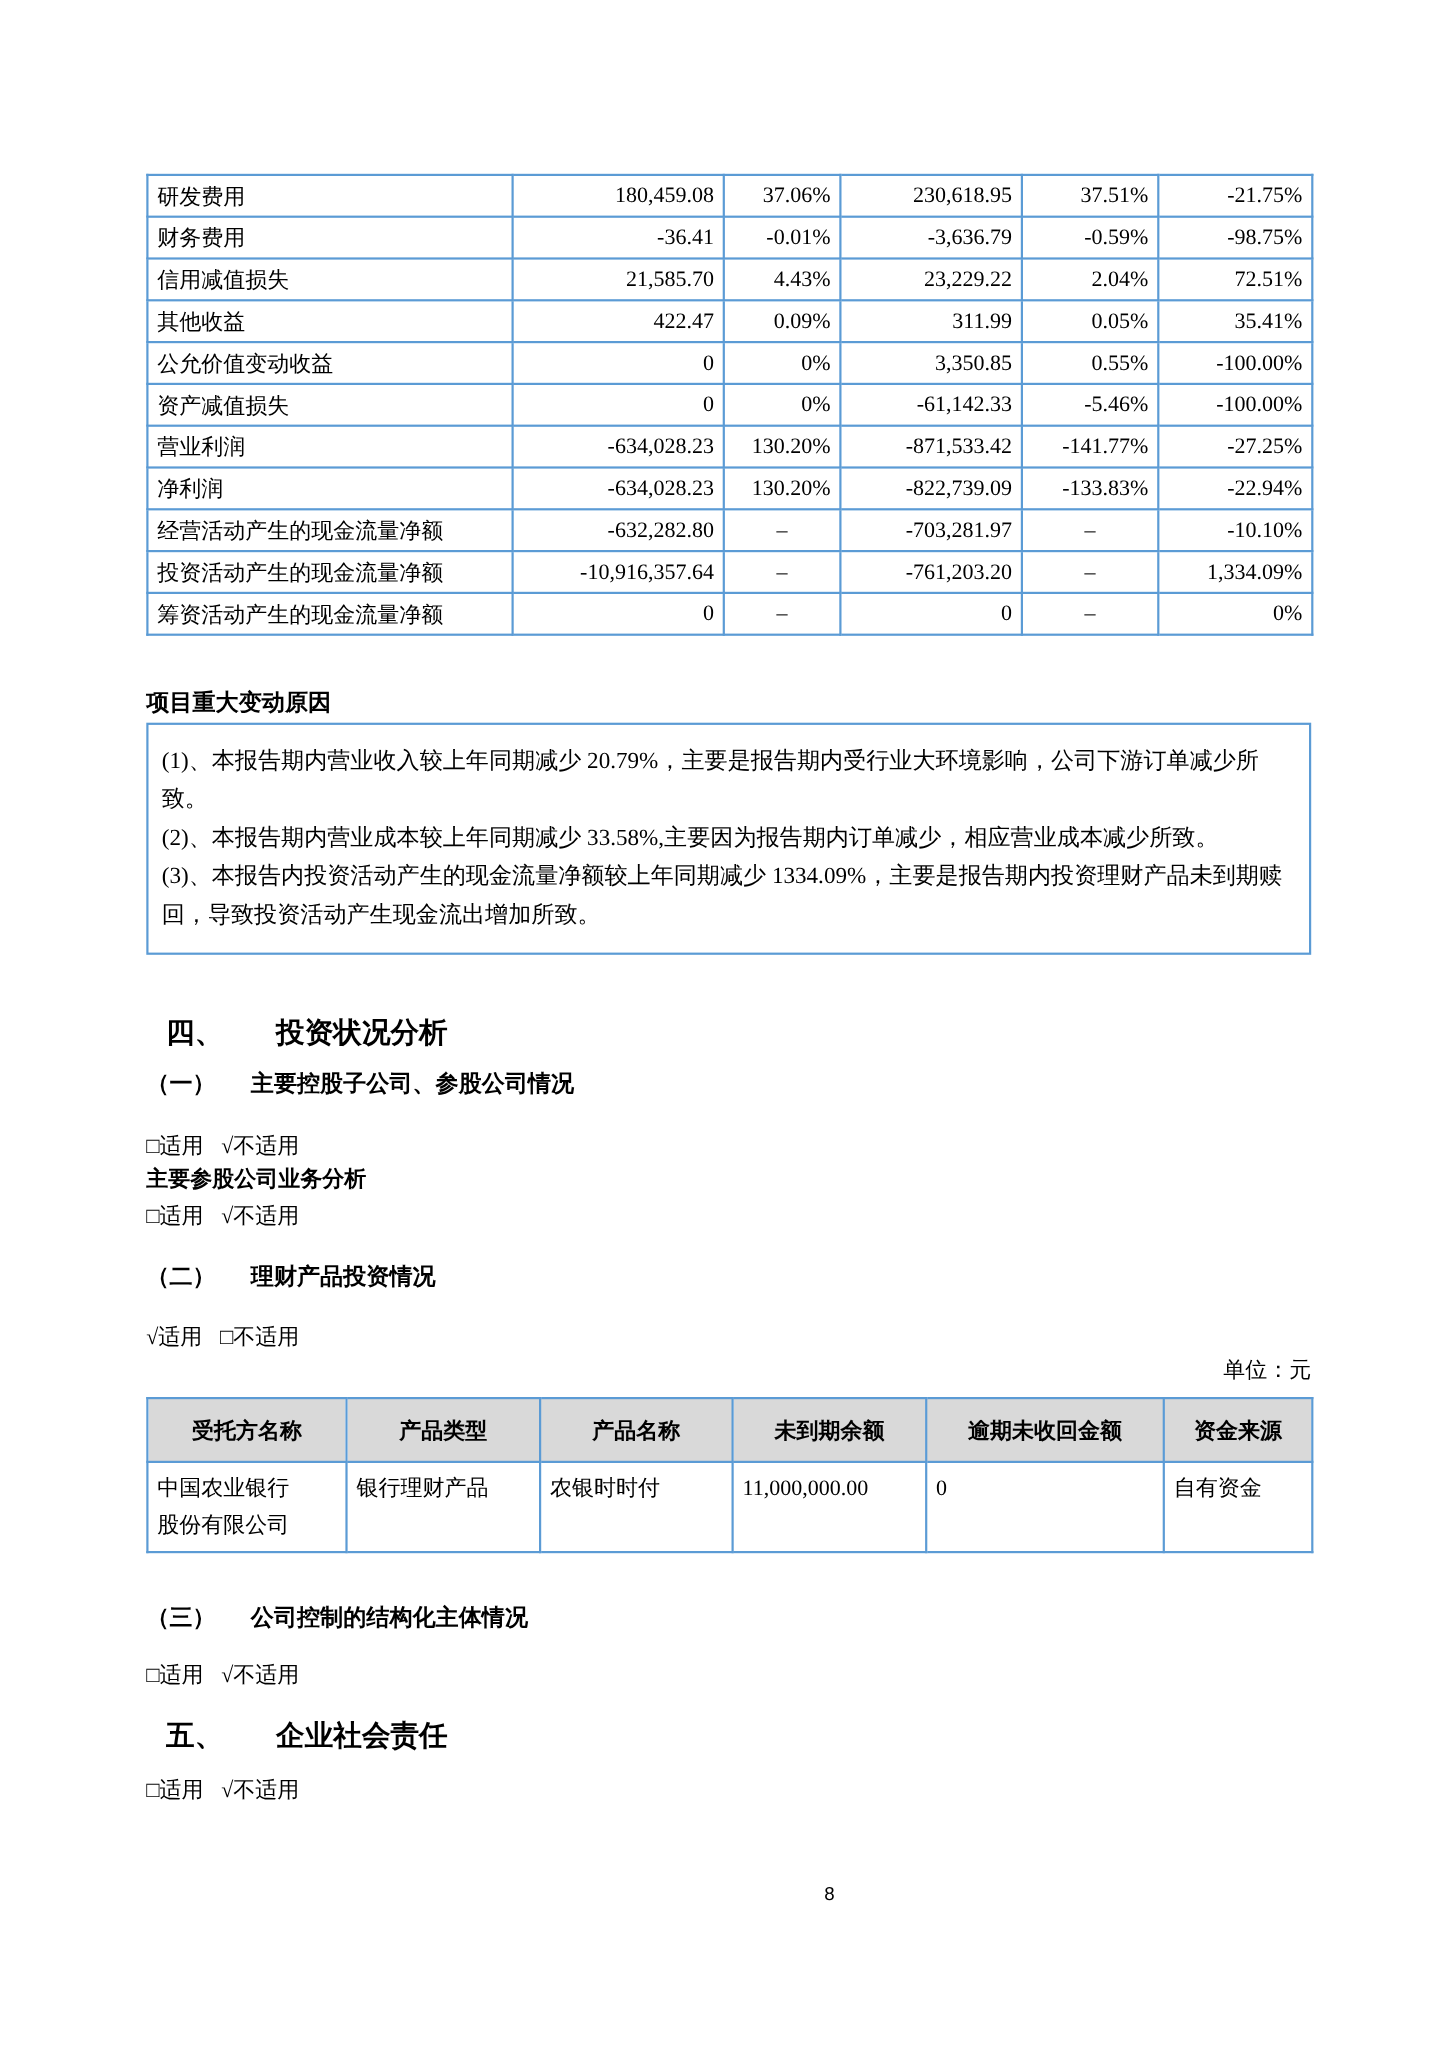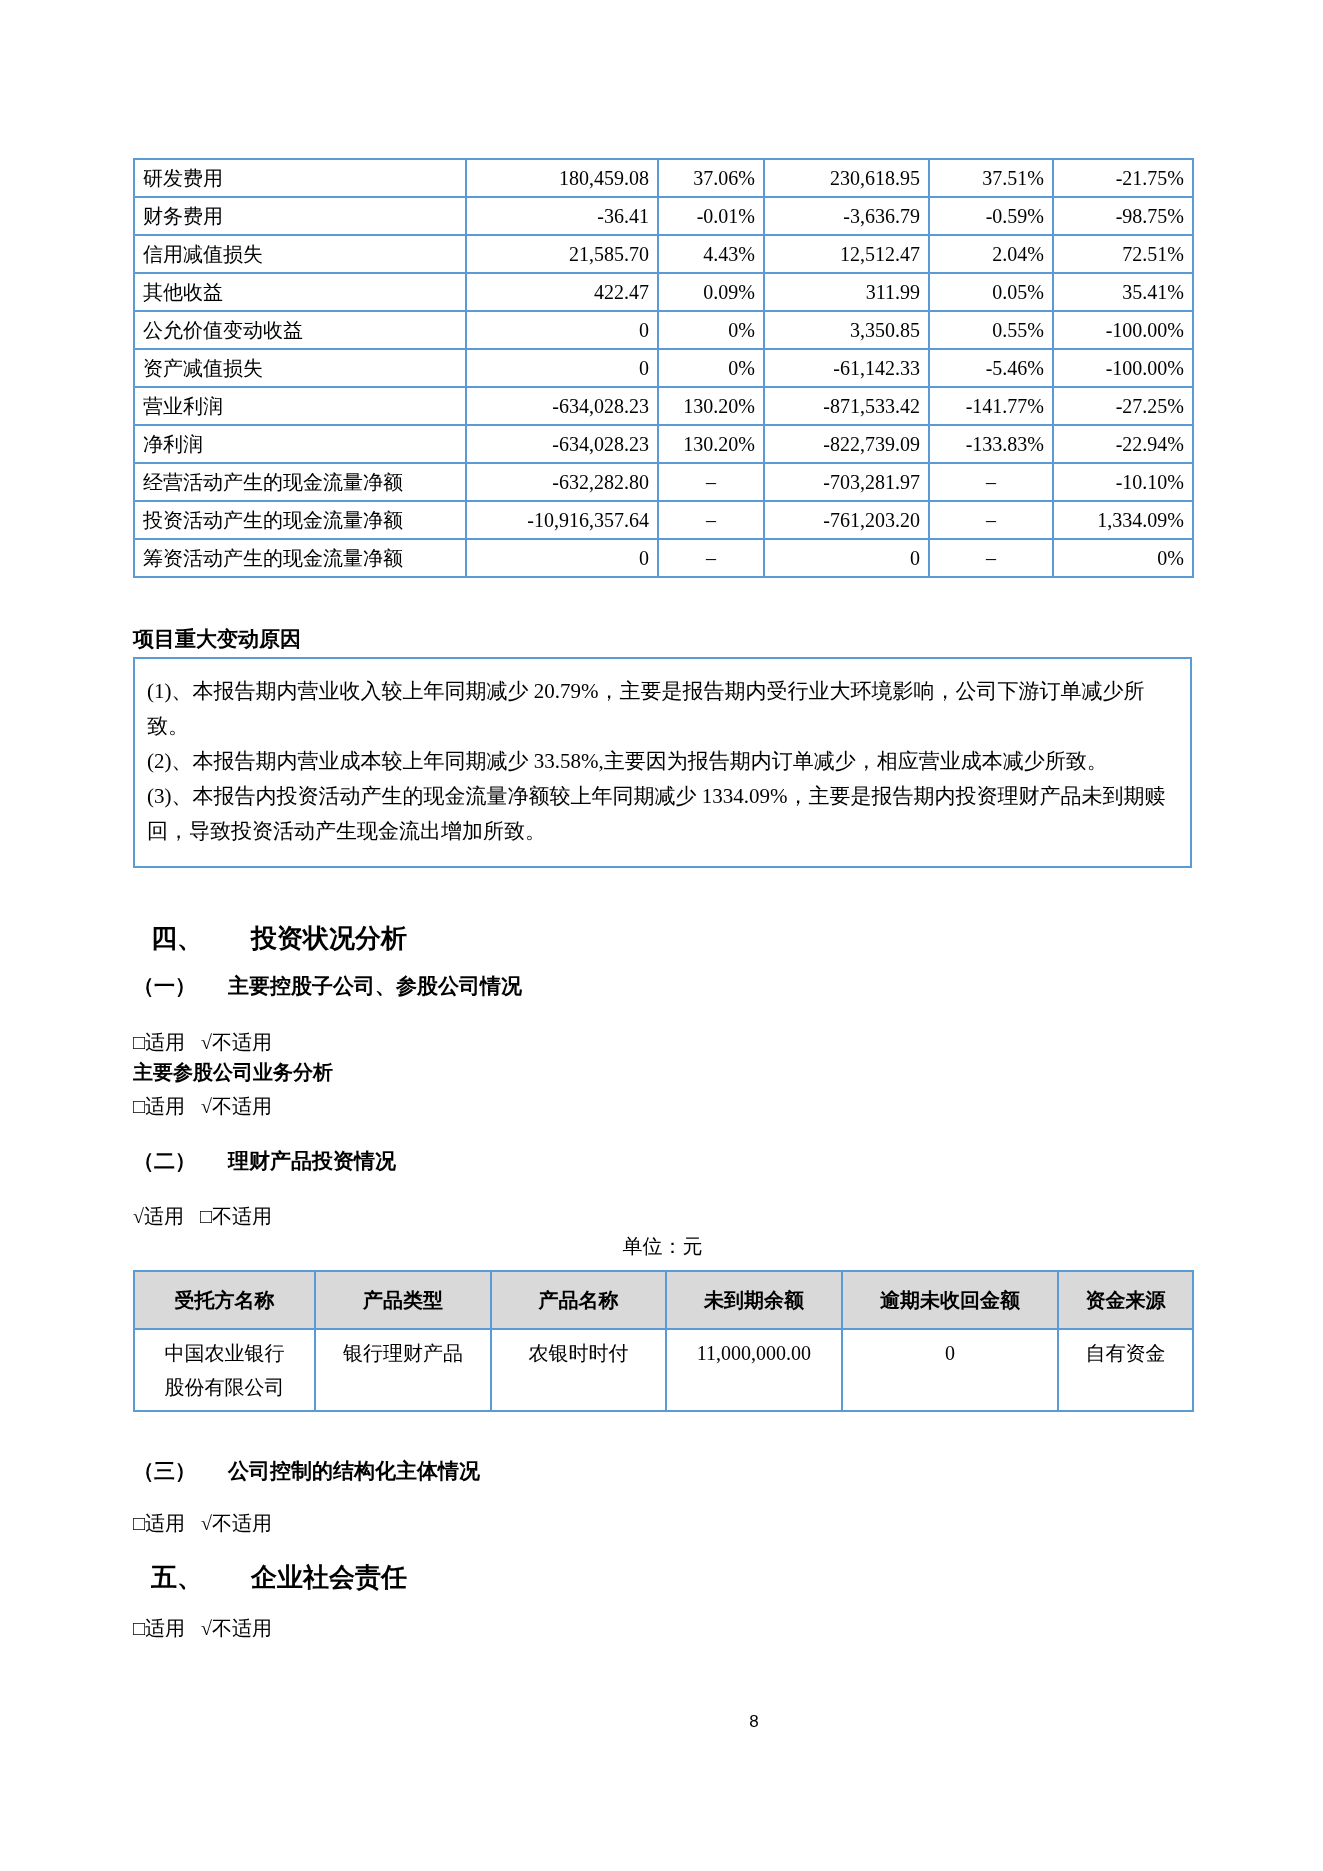--- a/index.html
+++ b/index.html
@@ -67,40 +67,40 @@
   }
   
   .apply{
     position:absolute;left:133px;
     font-size:20px;line-height:26px;white-space:nowrap;
   }
   .apply .opt2{margin-left:16px;}
   
   #unit-note{
     position:absolute;left:133px;top:1233px;width:1059px;
-    text-align:center;font-size:20px;line-height:26px;
+    text-align:right;font-size:20px;line-height:26px;
   }
   
   #t2{
     position:absolute;left:133px;top:1270px;width:1059px;
     border-collapse:collapse;table-layout:fixed;
     font-size:20px;
   }
   #t2 th{
     border:2px solid var(--tb);
     background:var(--hdr);
     height:56px;
     font-family:"Liberation Sans","DejaVu Sans",sans-serif;
     font-weight:bold;text-align:center;vertical-align:middle;
     padding:0 4px;overflow:hidden;
   }
   #t2 td{
     border:2px solid var(--tb);
     height:55px;
-    vertical-align:top;text-align:center;
+    vertical-align:top;text-align:left;
     padding:6px 8px;line-height:34px;overflow:hidden;
   }
   
   #page-number{
     position:absolute;left:714px;top:1712px;width:80px;
     text-align:center;
     font-family:"Liberation Sans","DejaVu Sans",sans-serif;
     font-size:17px;
   }
 </style>
@@ -132,21 +132,21 @@
           <td class="num">-36.41</td>
           <td class="num">-0.01%</td>
           <td class="num">-3,636.79</td>
           <td class="num">-0.59%</td>
           <td class="num">-98.75%</td>
         </tr>
         <tr>
           <td class="lbl">信用减值损失</td>
           <td class="num">21,585.70</td>
           <td class="num">4.43%</td>
-          <td class="num">12,512.47</td>
+          <td class="num">23,229.22</td>
           <td class="num">2.04%</td>
           <td class="num">72.51%</td>
         </tr>
         <tr>
           <td class="lbl">其他收益</td>
           <td class="num">422.47</td>
           <td class="num">0.09%</td>
           <td class="num">311.99</td>
           <td class="num">0.05%</td>
           <td class="num">35.41%</td>

